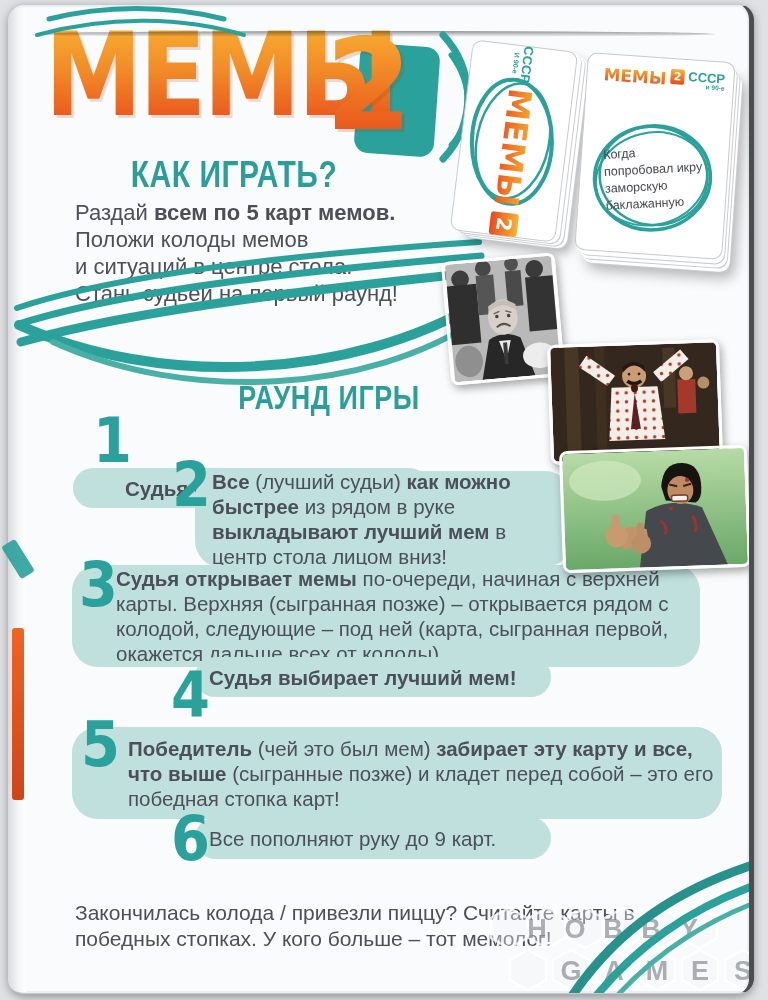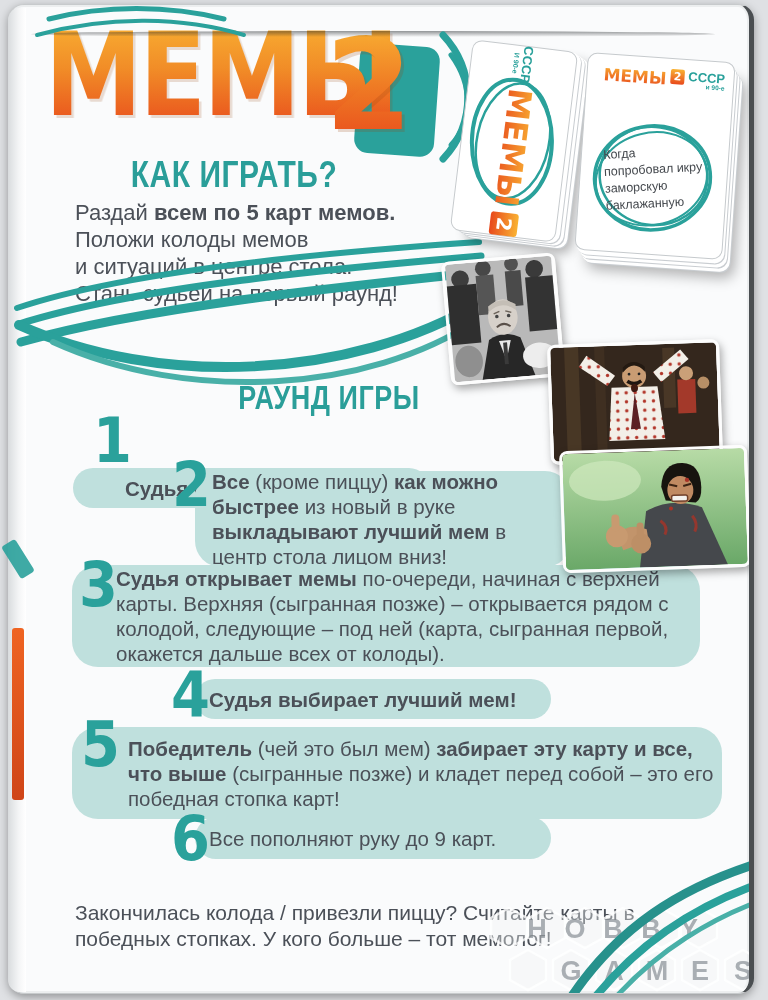--- a/index.html
+++ b/index.html
@@ -46,21 +46,21 @@
   
   .pill{position:absolute;background:#bfe0dd;border-radius:26px;display:flex;align-items:center;}
   .pill .txt{font-size:20.5px;line-height:25px;color:#4b5058;}
   .step-num{position:absolute;font-family:"DejaVu Sans",sans-serif;font-weight:900;font-size:56px;
        line-height:56px;color:#2aa19b;transform:scaleY(1.1);z-index:3;}
   .n1{left:84px;top:408px;} .n2{left:163px;top:452px;} .n3{left:70px;top:552px;}
   .n4{left:162px;top:662px;} .n5{left:72px;top:712px;} .n6{left:162px;top:806px;}
   .p1{left:64px;top:419px;width:356px;height:40px;margin-top:44px;}  .p1 .txt{padding-left:52px;}
   .p2{left:186px;top:466px;width:376px;height:96px;} .p2 .txt{padding-left:17px;width:350px;}
   .p3{left:63px;top:560px;width:628px;height:102px;} .p3 .txt{padding-left:44px;width:566px;}
-  .p4{left:186px;top:674px;width:356px;height:40px;} .p4 .txt{padding-left:14px;}
+  .p4{left:186px;top:652px;width:356px;height:40px;} .p4 .txt{padding-left:14px;}
   .p5{left:63px;top:722px;width:650px;height:92px;}  .p5 .txt{padding-left:56px;width:592px;}
   .p6{left:186px;top:812px;width:356px;height:42px;} .p6 .txt{padding-left:14px;}
   
   .deck{position:absolute;background:#fff;border:1px solid #c6cacd;border-radius:10px;}
   .deck-back{left:452px;top:40px;width:104px;height:190px;transform:rotate(7deg);z-index:4;
        box-shadow:4px 1px 0 #fff,5px 2px 0 #c9cdd1,8px 3px 0 #fff,9px 4px 0 #c9cdd1,
                   12px 5px 0 #fff,13px 6px 0 #c9cdd1,17px 10px 12px rgba(0,0,0,.3);}
   .deck-rot{position:absolute;left:50%;top:50%;transform:translate(-50%,-50%) rotate(90deg);
        display:flex;align-items:center;gap:6px;white-space:nowrap;}
   .deck-ed{display:flex;flex-direction:column;align-items:center;color:#2aa19b;font-weight:800;}
@@ -243,21 +243,21 @@
 
     <div class="h-teal h-round">РАУНД ИГРЫ</div>
 
     <div class="step-num n1">1</div>
     <div class="pill p1">
         <div class="txt"><span class="bold">Судья читает карту ситуации.</span></div>
       </div>
 
     <div class="step-num n2">2</div>
     <div class="pill p2">
-        <div class="txt"><span class="bold">Все</span><span> (кроме пиццу) </span><span class="bold">как можно быстрее</span><span> из новый в руке </span><span class="bold">выкладывают лучший мем</span><span> в центр стола лицом вниз!</span></div>
+        <div class="txt"><span class="bold">Все</span><span> (лучший судьи) </span><span class="bold">как можно быстрее</span><span> из рядом в руке </span><span class="bold">выкладывают лучший мем</span><span> в центр стола лицом вниз!</span></div>
       </div>
 
     <div class="step-num n3">3</div>
     <div class="pill p3">
         <div class="txt"><span class="bold">Судья открывает мемы</span><span> по-очереди, начиная с верхней карты. Верхняя (сыгранная позже) – открывается рядом с колодой, следующие – под ней (карта, сыгранная первой, окажется дальше всех от колоды).</span></div>
       </div>
 
     <div class="step-num n4">4</div>
     <div class="pill p4">
         <div class="txt"><span class="bold">Судья выбирает лучший мем!</span></div>

